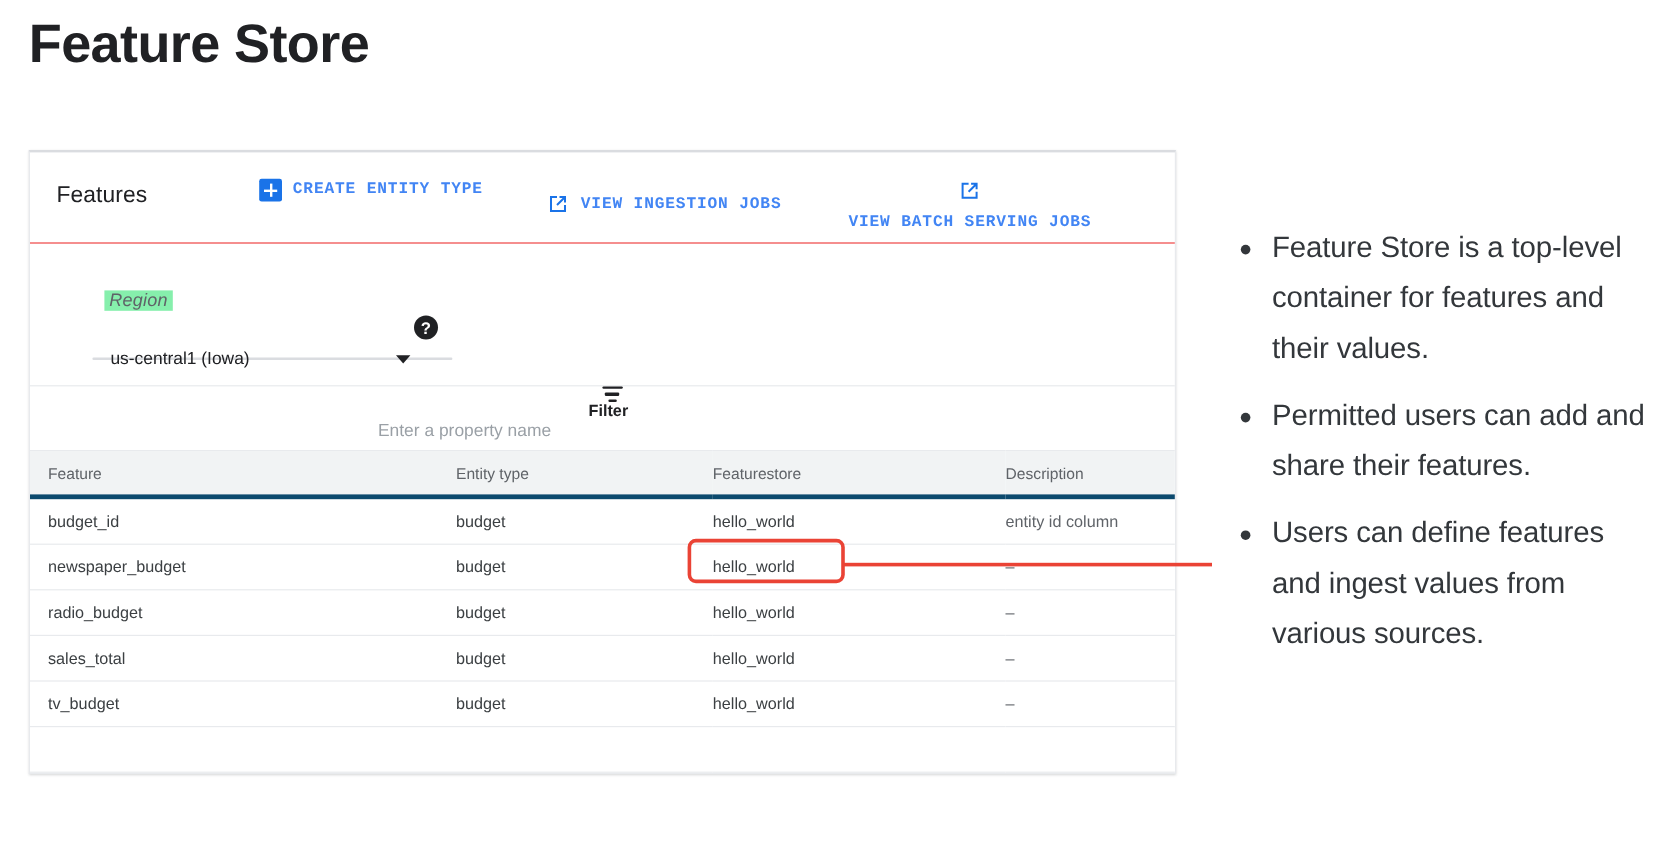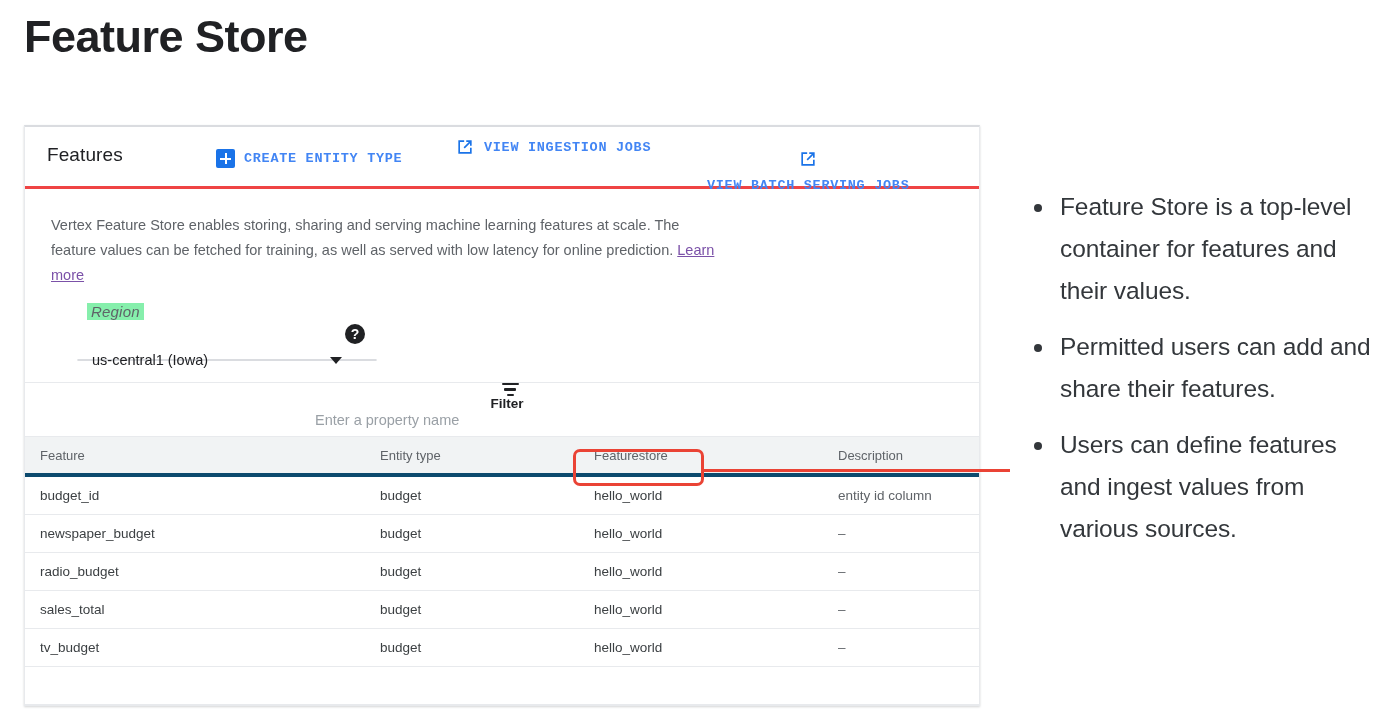--- a/index.html
+++ b/index.html
@@ -36,25 +36,25 @@
     width: 956px;
     background: #ffffff;
     border: 1px solid #e8eaed;
     border-top: 2px solid #dadce0;
     box-shadow: 0 1px 2px rgba(60,64,67,0.22);
     box-sizing: border-box;
   }
 
   
   .toolbar {
-    height: 62px;
+    height: 76px;
     display: flex;
     align-items: center;
     padding: 0 0 4px 22px;
-    border-bottom: 3px solid #ef4444;
+    border-bottom: 1px solid #ef4444;
     box-sizing: border-box;
   }
   .toolbar-title {
     font-size: 19px;
     color: #202124;
     letter-spacing: 0.1px;
   }
   .tool-btn {
     display: flex;
     align-items: center;
@@ -66,21 +66,21 @@
     font-family: Liberation Mono, monospace;
   }
   .tool-btn .lbl {
     font-size: 13.5px;
     font-weight: bold;
     letter-spacing: 0.7px;
     color: #4285f4;
     white-space: nowrap;
   }
   .tb1 { position: absolute; left: 212px; top: 143px; }
-  .tb2 { position: absolute; left: 451px; top: 131px; }
+  .tb2 { position: absolute; left: 451px; top: 154px; }
   .tb3 { position: absolute; left: 703px; top: 143px; flex-direction: column; }
 
   .icon-plus-sq {
     width: 19px; height: 19px;
     background: #1a73e8;
     border-radius: 2px;
     position: relative;
     flex: none;
   }
   .icon-plus-sq::before, .icon-plus-sq::after {
@@ -299,23 +299,20 @@
 
 <div class="page-title">Feature Store</div>
 
 <div class="card">
 
   <div class="toolbar">
     <div class="toolbar-title">Features</div>
   </div>
 
   <div class="card-body">
-    <div class="desc">
-      <span>Vertex Feature Store enables storing, sharing and serving machine learning features at scale. The feature values can be fetched for training, as well as served with low latency for online prediction. </span><span class="learn-more">Learn more</span>
-    </div>
 
     <div class="region-wrap">
       <div class="region-field">
         <span class="region-value">us-central1 (Iowa)</span>
         <span class="caret-down"></span>
       </div>
       <div class="region-label">Region</div>
       <div class="help-circle" style="position:absolute; right:12px; top:13px;">?</div>
     </div>
   </div>

